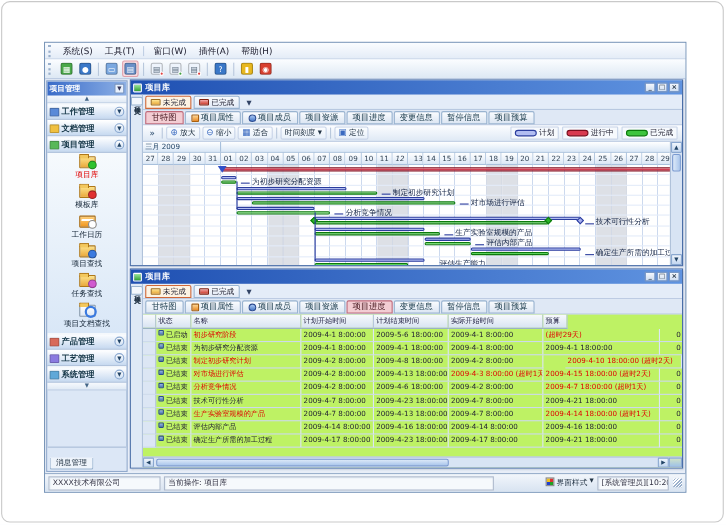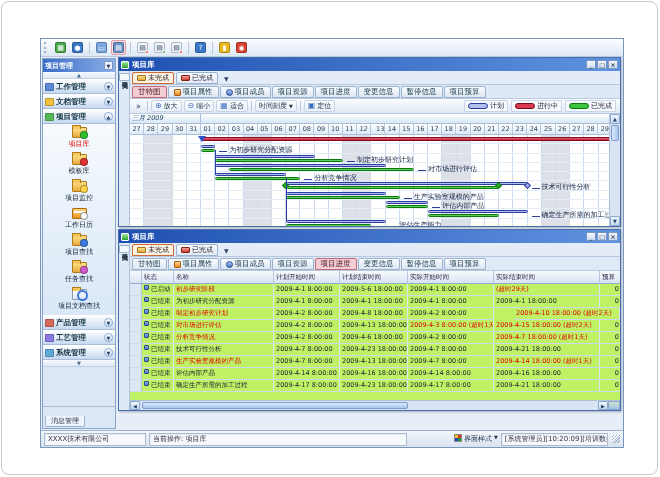--- a/index.html
+++ b/index.html
@@ -184,20 +184,29 @@
     background:conic-gradient(#e03030 0 25%, #20a020 0 50%, #2040d0 0 75%, #f0c020 0); }
   .s-grip { width:8px; height:8px; margin-left:1px;
     background:repeating-linear-gradient(135deg,#fff 0 1px,#9ab0cc 1px 2px); }
 </style>
 </head>
 <body>
 
 <div class="frame">
   <div class="app">
 
+    <div class="menubar" id="menubar">
+        <span class="grip"></span>
+        <span class="m-item">系统(S)</span>
+        <span class="m-item">工具(T)</span>
+        <span class="m-sep"></span>
+        <span class="m-item">窗口(W)</span>
+        <span class="m-item">插件(A)</span>
+        <span class="m-item">帮助(H)</span>
+      </div>
 
     <div class="toolbar" id="tbar">
         <span class="grip"></span>
         <span class="t-btn">
           <span class="t-ico" style="background: rgb(74, 168, 74);">▦</span>
         </span>
         <span class="t-btn">
           <span class="t-ico" style="background: rgb(58, 120, 200);">●</span>
         </span>
         <span class="t-sep"></span>
@@ -255,24 +264,20 @@
               <span class="sb-arrow">▲</span>
             </div>
             <div class="sb-items">
               <div class="sb-item sel">
                 <span class="ico folder-green"></span>
                 <div class="lbl">项目库</div>
               </div>
               <div class="sb-item">
                 <span class="ico folder-red"></span>
                 <div class="lbl">模板库</div>
-              </div>
-              <div class="sb-item">
-                <span class="ico folder-star"></span>
-                <div class="lbl">项目监控</div>
               </div>
               <div class="sb-item">
                 <span class="ico calendar"></span>
                 <div class="lbl">工作日历</div>
               </div>
               <div class="sb-item">
                 <span class="ico folder-search"></span>
                 <div class="lbl">项目查找</div>
               </div>
               <div class="sb-item">
@@ -399,21 +404,21 @@
                     </span>
                     <span class="leg">
                       <span class="sw" style="background: rgb(62, 196, 62); border-color: rgb(12, 122, 12);"></span>
                       <span class="leg-lbl">已完成</span>
                     </span>
                   </span>
                 </div>
               <div class="g-area">
                 <div class="g-grid">
                   <div class="g-months" id="g-months">
-                      <div class="g-month" style="width: 71px; font-style: italic;">三月 2009</div>
+                      <div class="g-month" style="width: 71px;">三月 2009</div>
                     </div>
                   <div class="g-days" id="g-days">
                       <div class="g-day" style="width: 14.2px;">27</div>
                       <div class="g-day" style="width: 14.2px;">28</div>
                       <div class="g-day" style="width: 14.2px;">29</div>
                       <div class="g-day" style="width: 14.2px;">30</div>
                       <div class="g-day" style="width: 14.2px;">31</div>
                       <div class="g-day" style="width: 14.2px;">01</div>
                       <div class="g-day" style="width: 14.2px;">02</div>
                       <div class="g-day" style="width: 14.2px;">03</div>
@@ -577,21 +582,20 @@
                   </span>
                 </div>
               <div class="t-area">
                 <div class="t-header" id="t-header">
                     <div class="th" style="width: 12px;"></div>
                     <div class="th" style="width: 32px;">状态</div>
                     <div class="th" style="width: 100px;">名称</div>
                     <div class="th" style="width: 66px;">计划开始时间</div>
                     <div class="th" style="width: 68px;">计划结束时间</div>
                     <div class="th" style="width: 86px;">实际开始时间</div>
-                    <div class="th" style="width: 106px;">实际结束时间</div>
                     <div class="th" style="width: 22px;">预算</div>
                   </div>
                 <div class="t-rows" id="t-rows">
                     <div class="t-row">
                       <div class="t-sel"></div>
                       <div class="td" style="width: 32px;"><span class="st-ico"></span><span>已启动</span></div>
                       <div class="td red" style="width: 100px;">初步研究阶段</div>
                       <div class="td" style="width: 66px;">2009-4-1 8:00:00</div>
                       <div class="td" style="width: 68px;">2009-5-6 18:00:00</div>
                       <div class="td" style="width: 86px;">2009-4-1 8:00:00</div>
@@ -690,21 +694,21 @@
               </div>
             </div>
           </div>
         </section>
 
       </div>
     </div>
 
     <div class="statusbar">
       <div class="s-box" style="width:102px">XXXX技术有限公司</div>
-      <div class="s-box" style="width:258px">当前操作: 项目库</div>
+      <div class="s-box" style="width:300px">当前操作: 项目库</div>
       <div class="s-style">
         <span class="s-grid-icon"></span>
         <span>界面样式</span>
         <span style="font-size:5px;">▼</span>
       </div>
       <div class="s-box" style="flex:1">[系统管理员][10:20:09][培训数据库][Lucky][11000]</div>
       <div class="s-grip"></div>
     </div>
 
   </div>

